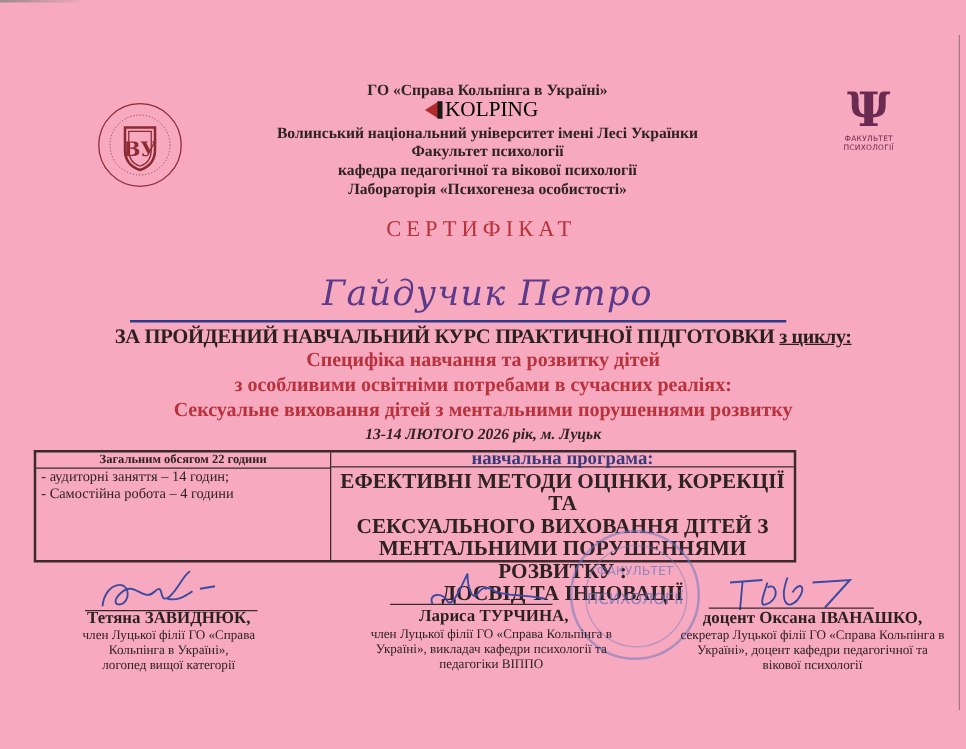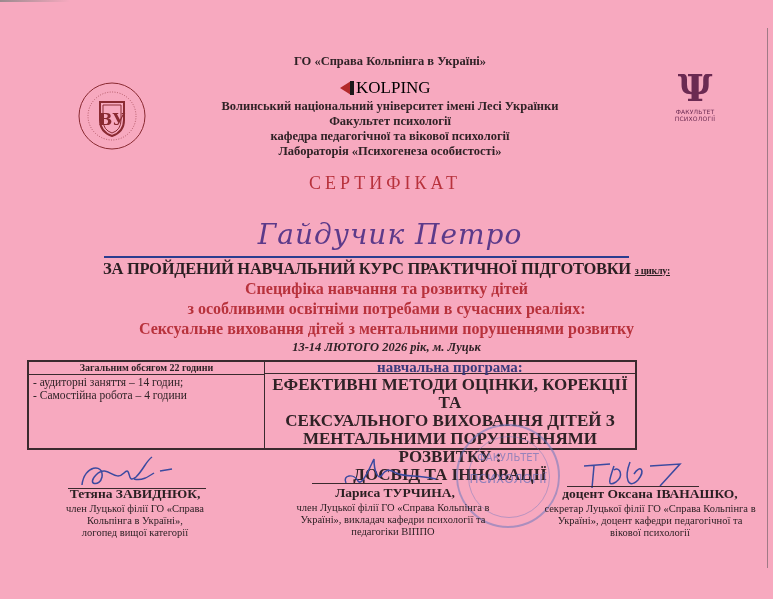--- a/index.html
+++ b/index.html
@@ -45,21 +45,21 @@
     .cert-title { left: 250px; top: 173px; width: 270px; text-align: center; font-size: 18px; font-weight: normal; color: #b8323c; letter-spacing: 4px; }
     .received { left: 300px; top: 196px; width: 170px; text-align: center; font-size: 12px; color: #2f2226; }
 
     .name-hand {
       left: 220px; top: 218px; width: 340px; text-align: center;
       font-family: "DejaVu Serif", serif; font-style: italic; font-size: 28px; color: #5c3a8a; letter-spacing: 1px;
     }
     .name-line { left: 104px; top: 256px; width: 525px; height: 2px; background: #2a3d8f; }
 
     .course-line { left: 10px; top: 259px; width: 753px; text-align: center; font-weight: bold; font-size: 16.5px; color: #2a1f22; letter-spacing: -0.3px; }
-    .course-line .small { font-size: 10px; text-decoration: underline; }
+    .course-line .small { font-size: 16px; text-decoration: underline; }
 
     .topic { left: 60px; width: 653px; text-align: center; font-weight: bold; font-size: 16px; color: #b8323c; }
     .dates { left: 220px; top: 340px; width: 333px; text-align: center; font-style: italic; font-weight: bold; font-size: 12.5px; color: #2f2226; }
 
     
     .tbl { left: 27px; top: 360px; width: 610px; height: 90px; border: 2px solid #3a2a2e; box-sizing: border-box; }
     .tbl-left { position: absolute; left: 0; top: 0; width: 235px; height: 86px; border-right: 1.5px solid #3a2a2e; }
     .tbl-left-hdr { height: 12px; border-bottom: 1.5px solid #3a2a2e; text-align: center; font-weight: bold; font-size: 10px; line-height: 12px; color: #2f2226; }
     .tbl-list { list-style: none; margin: 0; padding: 1px 0 0 4px; font-size: 11.5px; line-height: 12.5px; color: #2f2226; }
     .tbl-list li::before { content: "-  "; }
@@ -101,21 +101,21 @@
       <text x="36" y="45" text-anchor="middle" font-family="DejaVu Serif, serif" font-size="16" font-weight="bold" fill="#8a2a32">ВУ</text>
     </svg>
   </div>
 
   <div class="abs psy-logo">
     <div class="psy-glyph">Ψ</div>
     <div class="psy-text">ФАКУЛЬТЕТ</div>
     <div class="psy-text">ПСИХОЛОГІЇ</div>
   </div>
 
-  <div class="abs hdr-line" style="top:54px;">ГО «Справа Кольпінга в Україні»</div>
+  <div class="abs hdr-line" style="top:65px;">ГО «Справа Кольпінга в Україні»</div>
   <div class="abs kolping">
     <span class="k-mark"></span>
     <span class="k-mark2"></span>
     <span>KOLPING</span>
   </div>
   <div class="abs hdr-line" style="top:99px;">Волинський національний університет імені Лесі Українки</div>
   <div class="abs hdr-line" style="top:114px;">Факультет психології</div>
   <div class="abs hdr-line" style="top:129px;">кафедра педагогічної та вікової психології</div>
   <div class="abs hdr-line" style="top:144px;">Лабораторія «Психогенеза особистості»</div>
 

